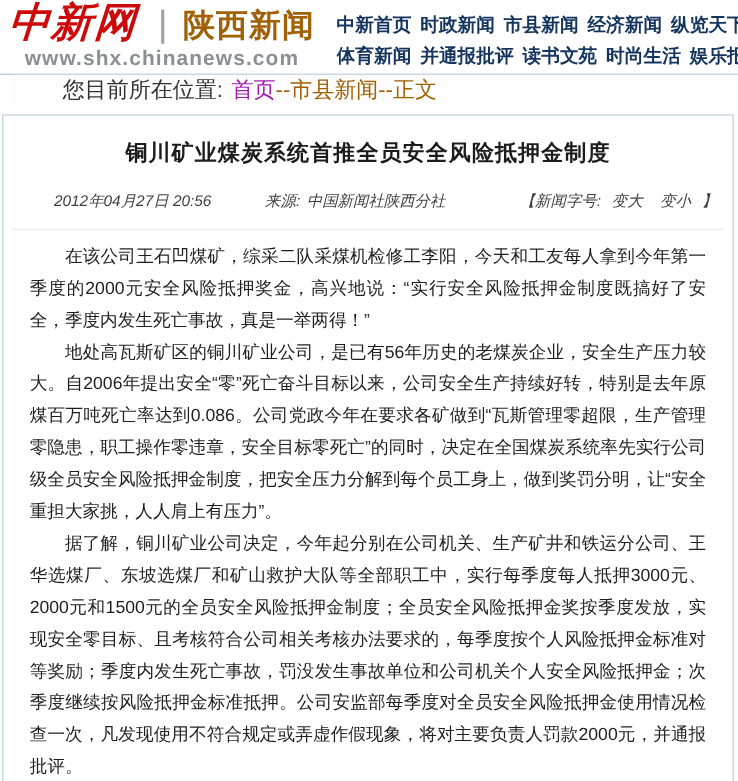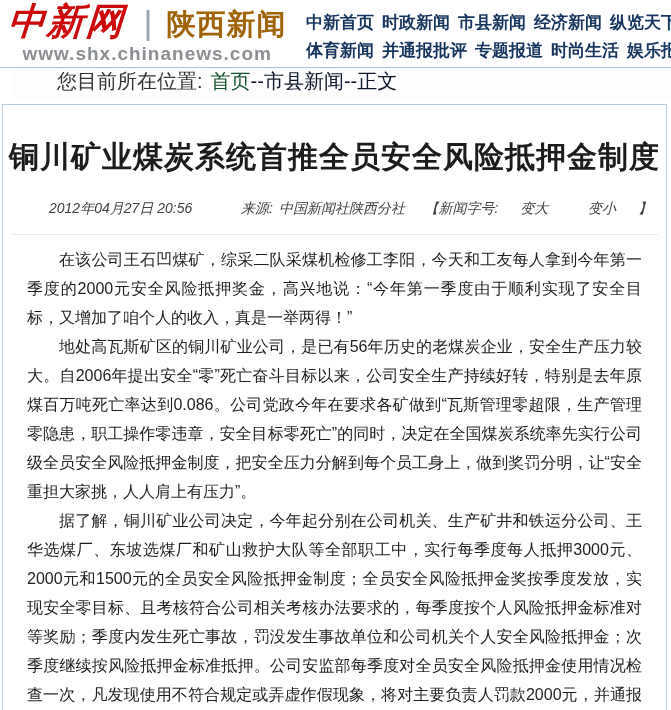--- a/index.html
+++ b/index.html
@@ -27,37 +27,37 @@
   .nav-item{
     color:#15355e;font-size:17px;font-weight:bold;cursor:pointer;text-decoration:none;
   }
   .header-rule{position:absolute;left:0;top:67px;width:671px;height:0;border-top:1px solid #a9c3d4;}
   
   .breadcrumb{
     position:absolute;left:12px;top:68px;width:671px;height:32px;background:#fdfdfd;
     display:flex;font-size:20px;color:#333;
   }
   .breadcrumb .prefix{margin-left:45px;color:#333;}
-  .breadcrumb .home-link{color:#14532d;margin-left:8px;cursor:pointer;}
-  .breadcrumb .trail{color:#0f172a;}
+  .breadcrumb .home-link{color:#a21caf;margin-left:8px;cursor:pointer;}
+  .breadcrumb .trail{color:#a16207;}
   
   .content-box{
     position:absolute;left:2px;top:104px;width:665px;height:640px;
     border:1px solid #b6cede;background:#fff;box-sizing:border-box;
   }
   .article-title{
-    margin-top:32px;text-align:center;font-size:30px;font-weight:bold;color:#1c1c1c;
+    margin-top:20px;text-align:center;font-size:20px;font-weight:bold;color:#1c1c1c;
     letter-spacing:1px;
   }
   .meta-row{position:relative;height:22px;margin-top:22px;font-size:14px;color:#3f3f3f;font-style:italic;}
   .meta-date{position:absolute;left:46px;}
   .meta-source{position:absolute;left:238px;}
   .meta-source .src-label{margin-right:6px;text-align:right;}
   .meta-fontsize{position:absolute;right:14px;}
-  .font-btn{color:#3f3f3f;cursor:pointer;margin:0 18px;}
+  .font-btn{color:#3f3f3f;cursor:pointer;margin:0 6px;}
   .meta-rule{margin:12px 8px 0 8px;border-top:1px solid #e2ecf4;}
   .article-body{
     margin:10px 24px 0 24px;font-size:16px;line-height:29px;color:#1e1e1e;
     text-align:justify;
   }
   .article-body p{margin:0;text-indent:2em;}
 </style>
 </head>
 <body>
 
@@ -75,21 +75,21 @@
     <div class="nav-row">
       <a class="nav-item">中新首页</a>
       <a class="nav-item">时政新闻</a>
       <a class="nav-item">市县新闻</a>
       <a class="nav-item">经济新闻</a>
       <a class="nav-item">纵览天下</a>
     </div>
     <div class="nav-row">
       <a class="nav-item">体育新闻</a>
       <a class="nav-item">并通报批评</a>
-      <a class="nav-item">专题报道</a>
+      <a class="nav-item">读书文苑</a>
       <a class="nav-item">时尚生活</a>
       <a class="nav-item">娱乐报道</a>
     </div>
   </div>
 </div>
 
 <div class="header-rule"></div>
 
 <div class="breadcrumb">
   <span class="prefix">您目前所在位置:</span>
@@ -109,17 +109,17 @@
       <span>【新闻字号:</span>
       <span class="font-btn">变大</span>
       <span class="font-btn">变小</span>
       <span>】</span>
     </span>
   </div>
 
   <div class="meta-rule"></div>
 
   <div class="article-body">
-    <p>在该公司王石凹煤矿，综采二队采煤机检修工李阳，今天和工友每人拿到今年第一季度的2000元安全风险抵押奖金，高兴地说：“今年第一季度由于顺利实现了安全目标，又增加了咱个人的收入，真是一举两得！”</p>
+    <p>在该公司王石凹煤矿，综采二队采煤机检修工李阳，今天和工友每人拿到今年第一季度的2000元安全风险抵押奖金，高兴地说：“实行安全风险抵押金制度既搞好了安全，季度内发生死亡事故，真是一举两得！”</p>
     <p>地处高瓦斯矿区的铜川矿业公司，是已有56年历史的老煤炭企业，安全生产压力较大。自2006年提出安全“零”死亡奋斗目标以来，公司安全生产持续好转，特别是去年原煤百万吨死亡率达到0.086。公司党政今年在要求各矿做到“瓦斯管理零超限，生产管理零隐患，职工操作零违章，安全目标零死亡”的同时，决定在全国煤炭系统率先实行公司级全员安全风险抵押金制度，把安全压力分解到每个员工身上，做到奖罚分明，让“安全重担大家挑，人人肩上有压力”。</p>
     <p>据了解，铜川矿业公司决定，今年起分别在公司机关、生产矿井和铁运分公司、王华选煤厂、东坡选煤厂和矿山救护大队等全部职工中，实行每季度每人抵押3000元、2000元和1500元的全员安全风险抵押金制度；全员安全风险抵押金奖按季度发放，实现安全零目标、且考核符合公司相关考核办法要求的，每季度按个人风险抵押金标准对等奖励；季度内发生死亡事故，罚没发生事故单位和公司机关个人安全风险抵押金；次季度继续按风险抵押金标准抵押。公司安监部每季度对全员安全风险抵押金使用情况检查一次，凡发现使用不符合规定或弄虚作假现象，将对主要负责人罚款2000元，并通报批评。</p>
   </div>
 </div>
 
 </body></html>

